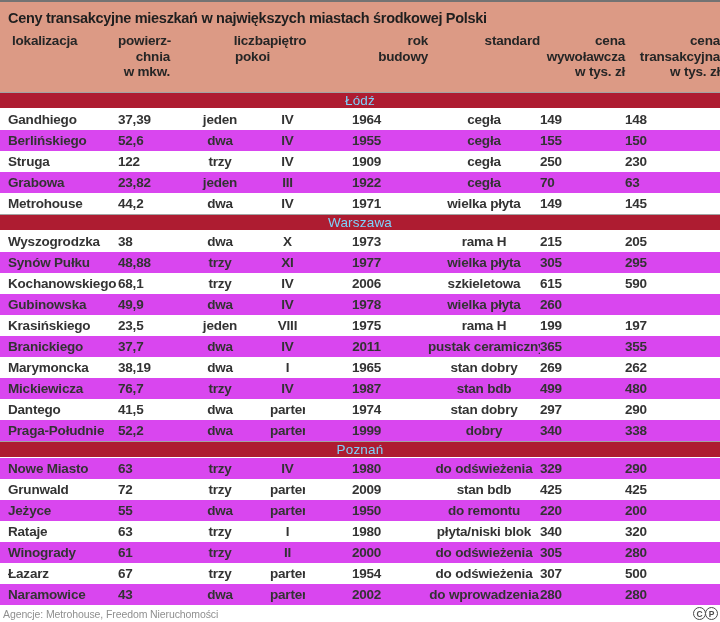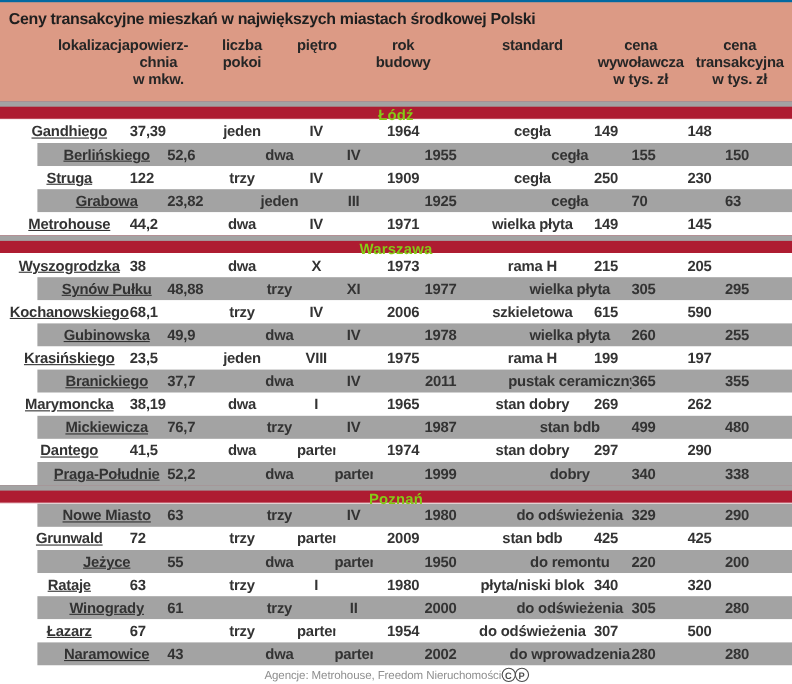--- a/index.html
+++ b/index.html
@@ -4,59 +4,59 @@
 <style>
   * { margin:0; padding:0; box-sizing:border-box; }
   html,body { background:#fff; }
   body {
     width:720px; height:622px;
     font-family:"Liberation Sans", sans-serif;
     -webkit-font-smoothing:antialiased;
   }
   .infographic { width:720px; height:622px; overflow:hidden; background:#fff; }
 
-  .top-area { background:#DC9A85; border-top:2px solid #0369a1; }
+  .top-area { background:#DC9A85; border-top:2px solid #737373; }
 
   .title-band { height:28px; padding:8px 0 0 8px; }
   .title { font-size:14.5px; font-weight:bold; color:#1f1f1f; letter-spacing:-0.3px; }
 
   .grid {
     display:grid;
     grid-template-columns:118px 52px 100px 35px 123px 112px 85px 95px;
   }
 
   .header-row { height:62px; padding-top:3px; }
   .header-cell {
     font-size:13.5px; font-weight:bold; color:#262626;
-    line-height:15.5px; text-align:center; white-space:pre-line;
+    line-height:15.5px; text-align:right; white-space:pre-line;
     letter-spacing:-0.2px;
   }
-  .header-cell.left { text-align:right; padding-left:0; }
+  .header-cell.left { text-align:left; padding-left:12px; }
 
   .band {
     height:17px; line-height:15px;
-    background:#AE1C31; color:#84cc16;
-    font-size:13.5px; font-weight:bold; text-align:center;
-    border-top:5px solid #a3a3a3; border-bottom:1px solid #fff;
+    background:#AE1C31; color:#7dd3fc;
+    font-size:13.5px; font-weight:normal; text-align:center;
+    border-top:1px solid #a3a3a3; border-bottom:1px solid #fff;
     letter-spacing:0.2px;
   }
 
   .row { height:21px; line-height:21px; background:#ffffff; }
-  .row.alt { background:#a3a3a3;margin-left:34px; }
+  .row.alt { background:#d946ef; }
   .cell {
     font-size:13.5px; font-weight:bold; color:#333333;
     letter-spacing:-0.2px; overflow:hidden; white-space:nowrap;
   }
-  .cell.c1 { text-align:center;  padding-left:8px;text-decoration:underline; }
+  .cell.c1 { text-align:left;  padding-left:8px; }
   .cell.c2 { text-align:left; padding-right:8px; }
   .cell.c3, .cell.c4, .cell.c5, .cell.c6 { text-align:center; }
   .cell.c7, .cell.c8 { text-align:left; padding-right:28px; }
 
   .footer {
-    height:17px; display:flex; justify-content:center; align-items:center;
+    height:17px; display:flex; justify-content:space-between; align-items:center;
     padding:0 2px 0 3px; background:#fff;
   }
   .source { font-size:10.5px; color:#8f8f8f; letter-spacing:-0.1px; }
   .marks { display:flex; align-items:center; }
   .mark {
     width:13px; height:13px; border:1.4px solid #4b4b4b; border-radius:50%;
     color:#4b4b4b; font-size:8.5px; font-weight:bold;
     display:flex; align-items:center; justify-content:center;
     margin-left:0px; background:#fff;
   }
@@ -121,21 +121,21 @@
         <div class="cell c5">1909</div>
         <div class="cell c6">cegła</div>
         <div class="cell c7">250</div>
         <div class="cell c8">230</div>
       </div>
       <div class="grid row alt">
         <div class="cell c1">Grabowa</div>
         <div class="cell c2">23,82</div>
         <div class="cell c3">jeden</div>
         <div class="cell c4">III</div>
-        <div class="cell c5">1925</div>
+        <div class="cell c5">1922</div>
         <div class="cell c6">cegła</div>
         <div class="cell c7">70</div>
         <div class="cell c8">63</div>
       </div>
       <div class="grid row">
         <div class="cell c1">Metrohouse</div>
         <div class="cell c2">44,2</div>
         <div class="cell c3">dwa</div>
         <div class="cell c4">IV</div>
         <div class="cell c5">1971</div>
@@ -175,21 +175,20 @@
         <div class="cell c8">590</div>
       </div>
       <div class="grid row alt">
         <div class="cell c1">Gubinowska</div>
         <div class="cell c2">49,9</div>
         <div class="cell c3">dwa</div>
         <div class="cell c4">IV</div>
         <div class="cell c5">1978</div>
         <div class="cell c6">wielka płyta</div>
         <div class="cell c7">260</div>
-        <div class="cell c8">255</div>
       </div>
       <div class="grid row">
         <div class="cell c1">Krasińskiego</div>
         <div class="cell c2">23,5</div>
         <div class="cell c3">jeden</div>
         <div class="cell c4">VIII</div>
         <div class="cell c5">1975</div>
         <div class="cell c6">rama H</div>
         <div class="cell c7">199</div>
         <div class="cell c8">197</div>

